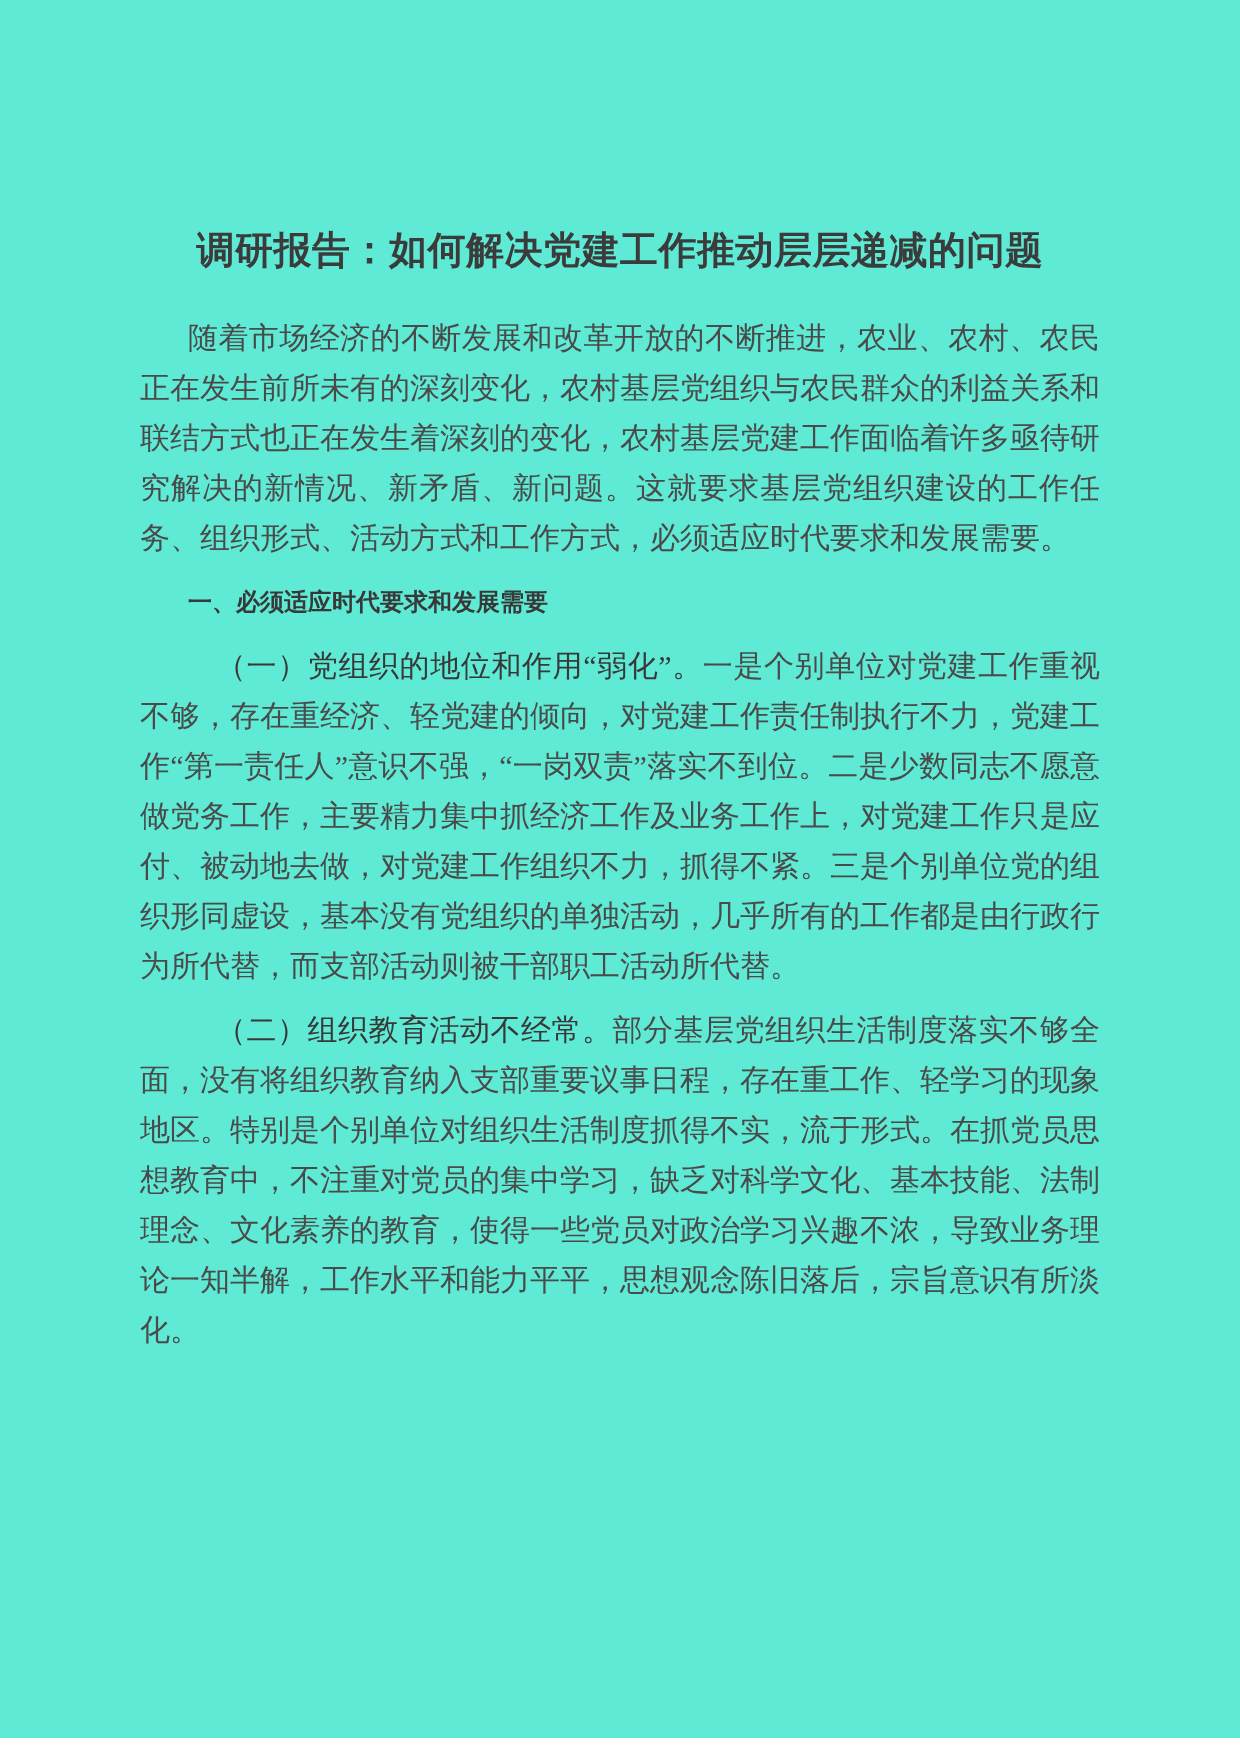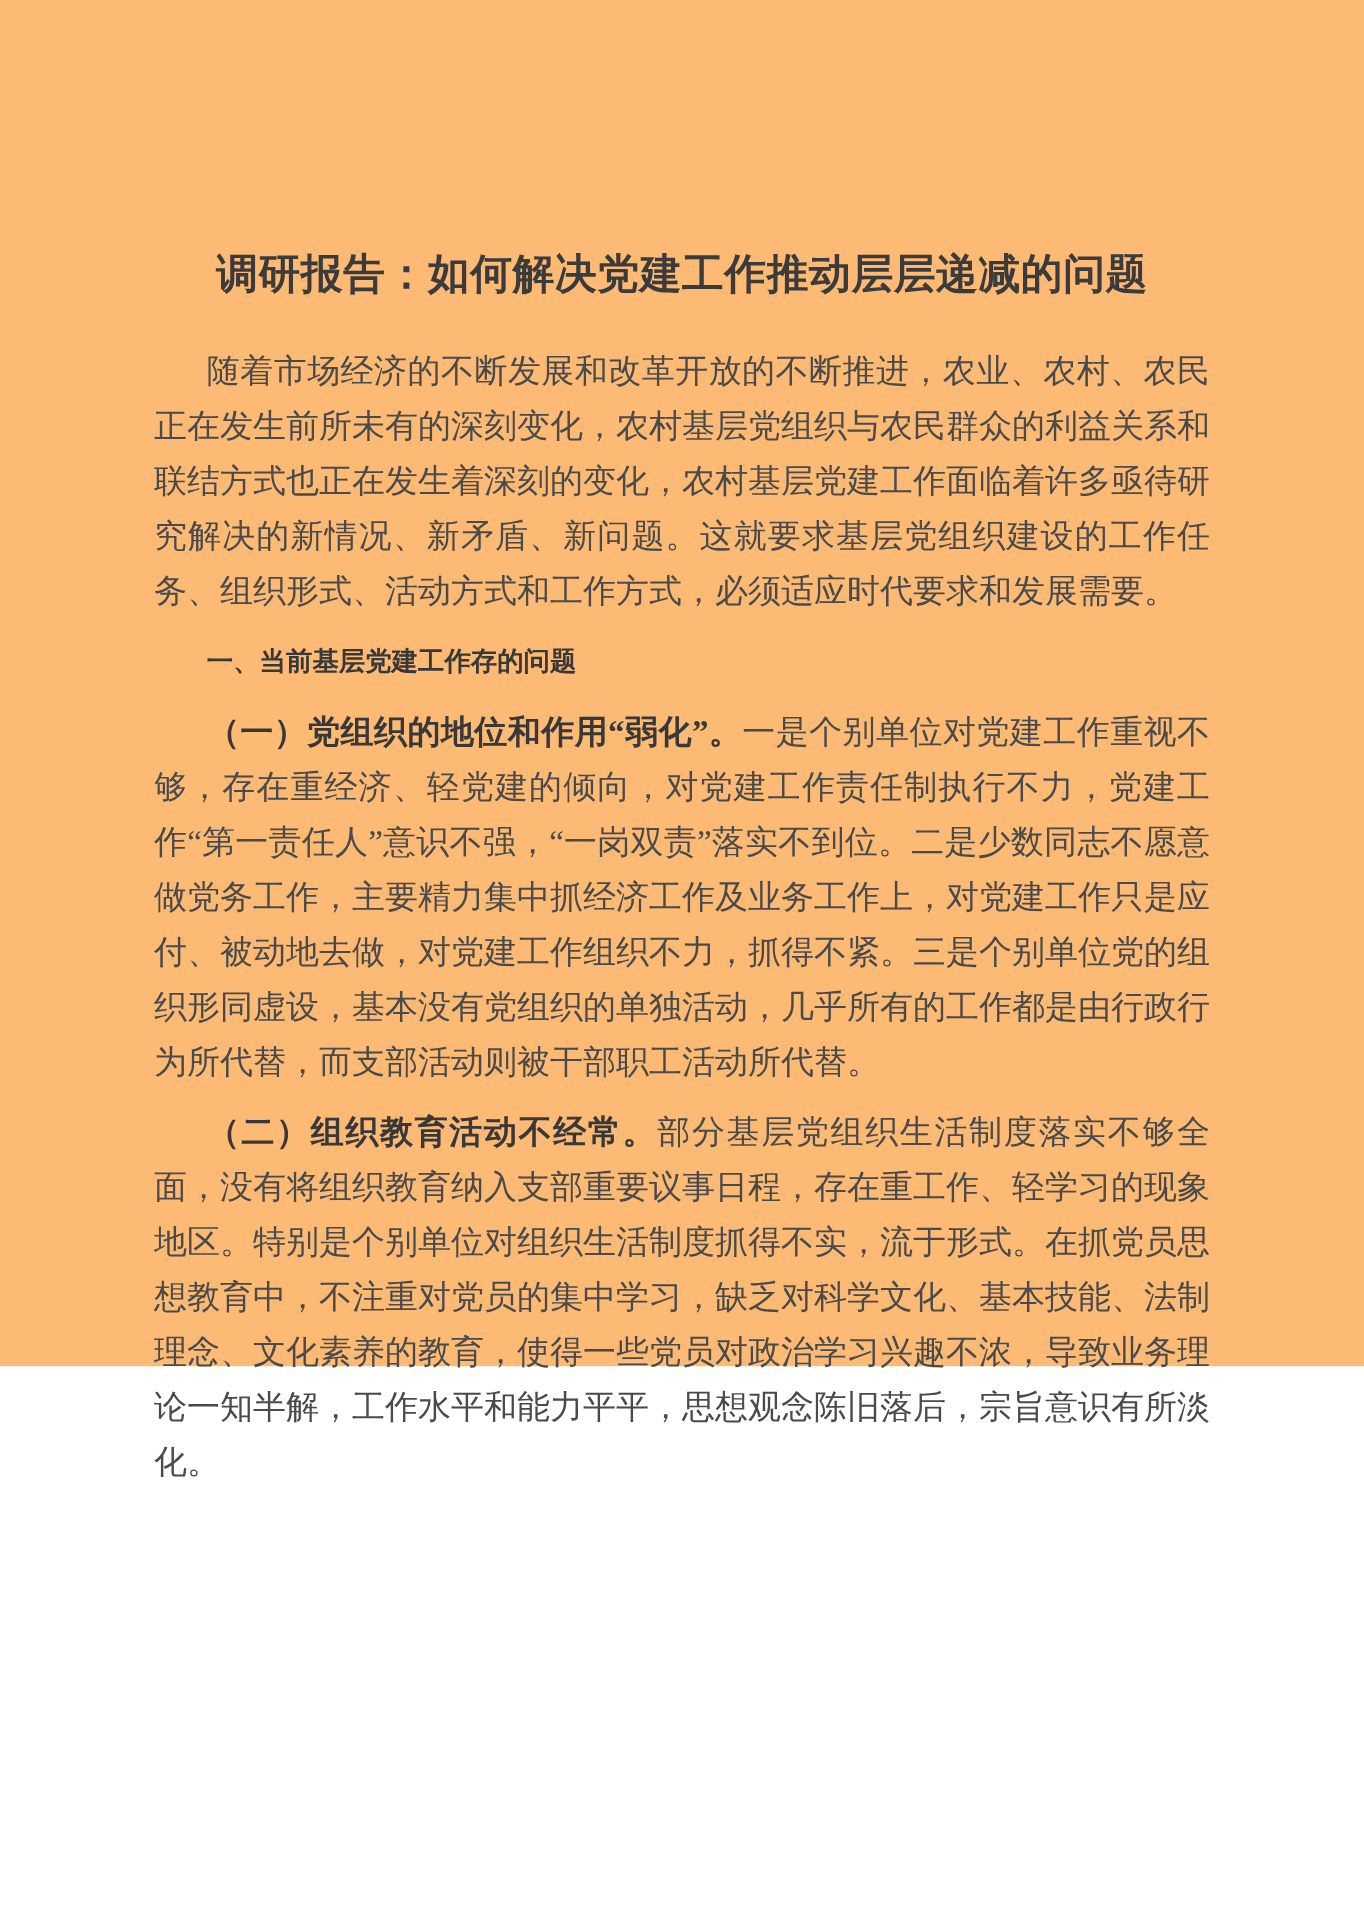--- a/index.html
+++ b/index.html
@@ -9,23 +9,23 @@
   }
   body {
     width: 1240px;
     height: 1754px;
     font-family: "Liberation Serif", "DejaVu Serif", serif;
     overflow: hidden;
   }
   .page {
     box-sizing: border-box;
     width: 1240px;
-    height: 1242px;
+    height: 1738px;
     padding: 224px 140px 0 140px;
-    background: #fdba74;
+    background: #5eead4;
   }
   .doc-title {
     margin: 0 0 37px 0;
     font-size: 38px;
     line-height: 52px;
     font-weight: bold;
     text-align: center;
     color: #3b3b3b;
     letter-spacing: 0.5px;
   }
@@ -41,33 +41,34 @@
   }
   .section-heading {
     margin: 0 0 14px 0;
     font-size: 24px;
     line-height: 50px;
     font-weight: bold;
     color: #383838;
     text-indent: 48px;
   }
   .para .lead {
-    font-weight: bold;
+    font-weight: normal;
     color: #383838;
+    margin-left: 28px;
   }
 </style>
 </head>
 <body>
 
 <div class="page">
 
   <h1 class="doc-title">调研报告：如何解决党建工作推动层层递减的问题</h1>
 
   <p class="para"><span>随着市场经济的不断发展和改革开放的不断推进，农业、农村、农民正在发生前所未有的深刻变化，农村基层党组织与农民群众的利益关系和联结方式也正在发生着深刻的变化，农村基层党建工作面临着许多亟待研究解决的新情况、新矛盾、新问题。这就要求基层党组织建设的工作任务、组织形式、活动方式和工作方式，必须适应时代要求和发展需要。</span></p>
 
-  <h2 class="section-heading">一、当前基层党建工作存的问题</h2>
+  <h2 class="section-heading">一、必须适应时代要求和发展需要</h2>
 
   <p class="para"><span class="lead">（一）党组织的地位和作用“弱化”。</span><span>一是个别单位对党建工作重视不够，存在重经济、轻党建的倾向，对党建工作责任制执行不力，党建工作“第一责任人”意识不强，“一岗双责”落实不到位。二是少数同志不愿意做党务工作，主要精力集中抓经济工作及业务工作上，对党建工作只是应付、被动地去做，对党建工作组织不力，抓得不紧。三是个别单位党的组织形同虚设，基本没有党组织的单独活动，几乎所有的工作都是由行政行为所代替，而支部活动则被干部职工活动所代替。</span></p>
 
   <p class="para"><span class="lead">（二）组织教育活动不经常。</span><span>部分基层党组织生活制度落实不够全面，没有将组织教育纳入支部重要议事日程，存在重工作、轻学习的现象地区。特别是个别单位对组织生活制度抓得不实，流于形式。在抓党员思想教育中，不注重对党员的集中学习，缺乏对科学文化、基本技能、法制理念、文化素养的教育，使得一些党员对政治学习兴趣不浓，导致业务理论一知半解，工作水平和能力平平，思想观念陈旧落后，宗旨意识有所淡化。</span></p>
 
 
 </div>
 
 </body></html>

